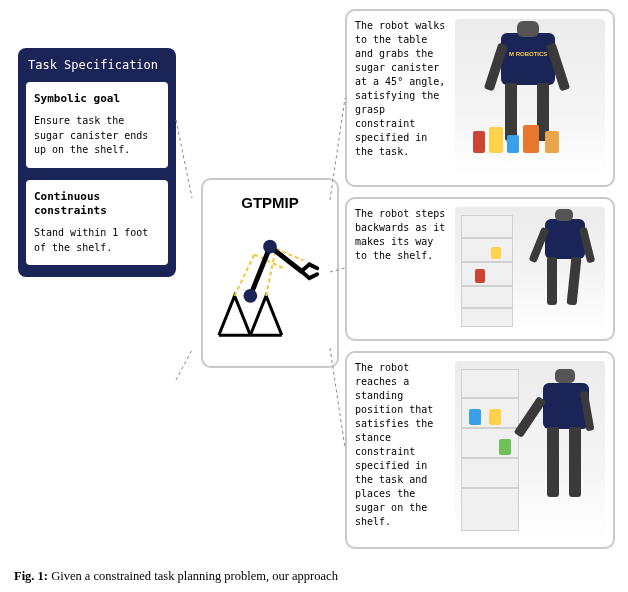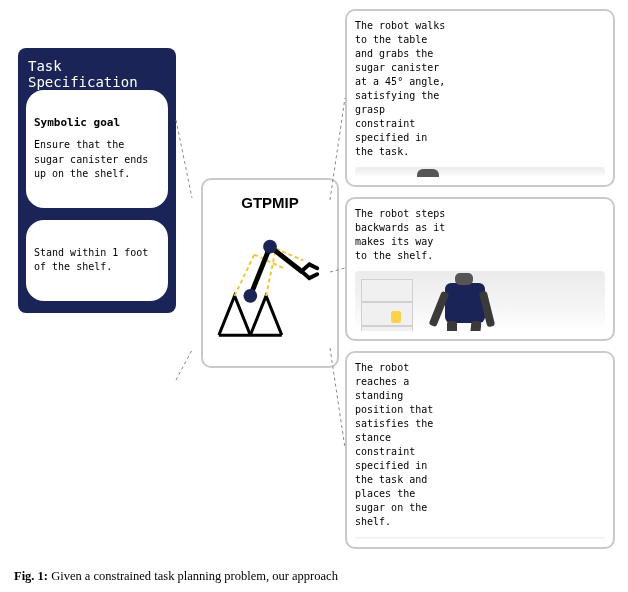--- a/index.html
+++ b/index.html
@@ -11,27 +11,28 @@
   .task-spec {
     position: absolute;
     left: 18px; top: 48px;
     width: 158px;
     background: #1a2456;
     border-radius: 8px;
     padding: 10px 8px 12px 8px;
   }
   .task-spec-title {
     color: #fff;
-    font-size: 14px;
+    font-size: 12px;
+    margin-bottom: 10px;
     padding-left: 2px;
   }
   .inner-card {
     background: #fff;
-    border-radius: 18px;
-    padding: 26px 8px;
+    border-radius: 4px;
+    padding: 10px 8px;
     margin-bottom: 12px;
   }
   .inner-card:last-child { margin-bottom: 0; }
   .inner-card-title {
     font-weight: bold;
     font-size: 11px;
     margin-bottom: 8px;
     line-height: 1.3;
   }
   .inner-card-text {
@@ -68,21 +69,20 @@
   }
   .right-card {
     border: 2px solid #c9c9c9;
     border-radius: 10px;
     background: #fff;
     margin-bottom: 10px;
     padding: 8px;
     display: flex;
     gap: 8px;
     align-items: stretch;
-    flex-direction: column;
   }
   .right-text {
     font-size: 10px;
     line-height: 1.4;
     width: 92px;
     flex-shrink: 0;
   }
   .right-img {
     flex: 1;
     border-radius: 4px;
@@ -139,23 +139,24 @@
 </style>
 </head>
 <body>
 
 <div class="container">
 
   <div class="task-spec">
     <div class="task-spec-title">Task Specification</div>
     <div class="inner-card">
       <div class="inner-card-title">Symbolic goal</div>
-      <div class="inner-card-text">Ensure that the sugar canister ends up on the shelf.</div>
+      <div class="inner-card-text">Ensure task the sugar canister ends up on the shelf.</div>
     </div>
     <div class="inner-card">
+      <div class="inner-card-title">Continuous constraints</div>
       <div class="inner-card-text">Stand within 1 foot of the shelf.</div>
     </div>
   </div>
 
   <div class="center-card">
     <div class="center-title">GTPMIP</div>
     <svg class="arm-svg" viewBox="0 0 120 120">
 
       <polyline points="8,110 24,70 40,110" fill="none" stroke="#000" stroke-width="3"></polyline>
       <polyline points="40,110 56,70 72,110" fill="none" stroke="#000" stroke-width="3"></polyline>

